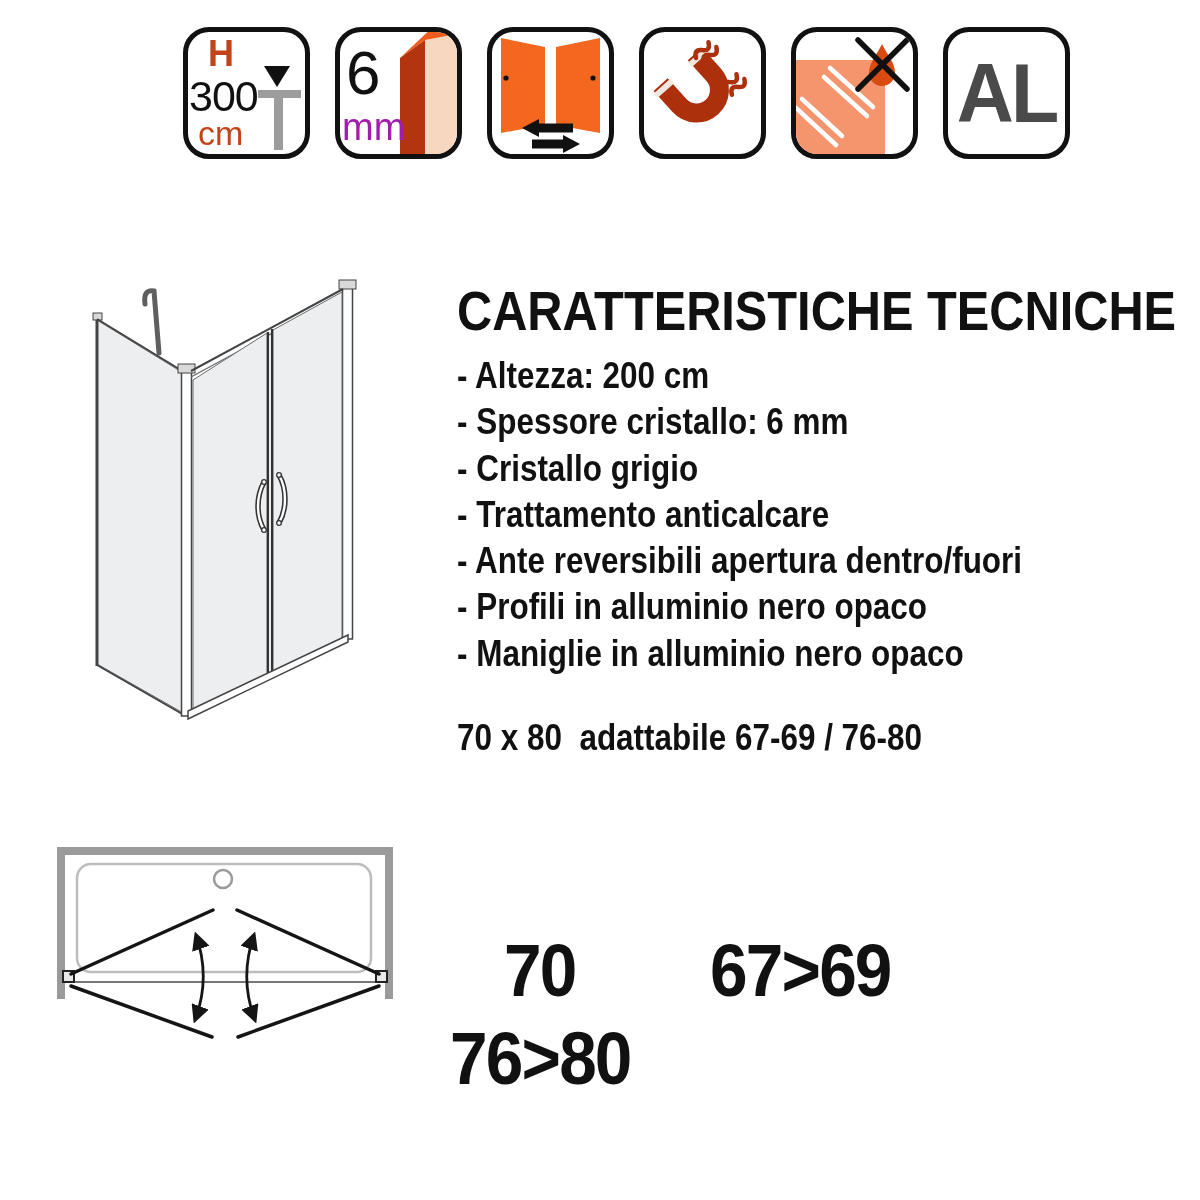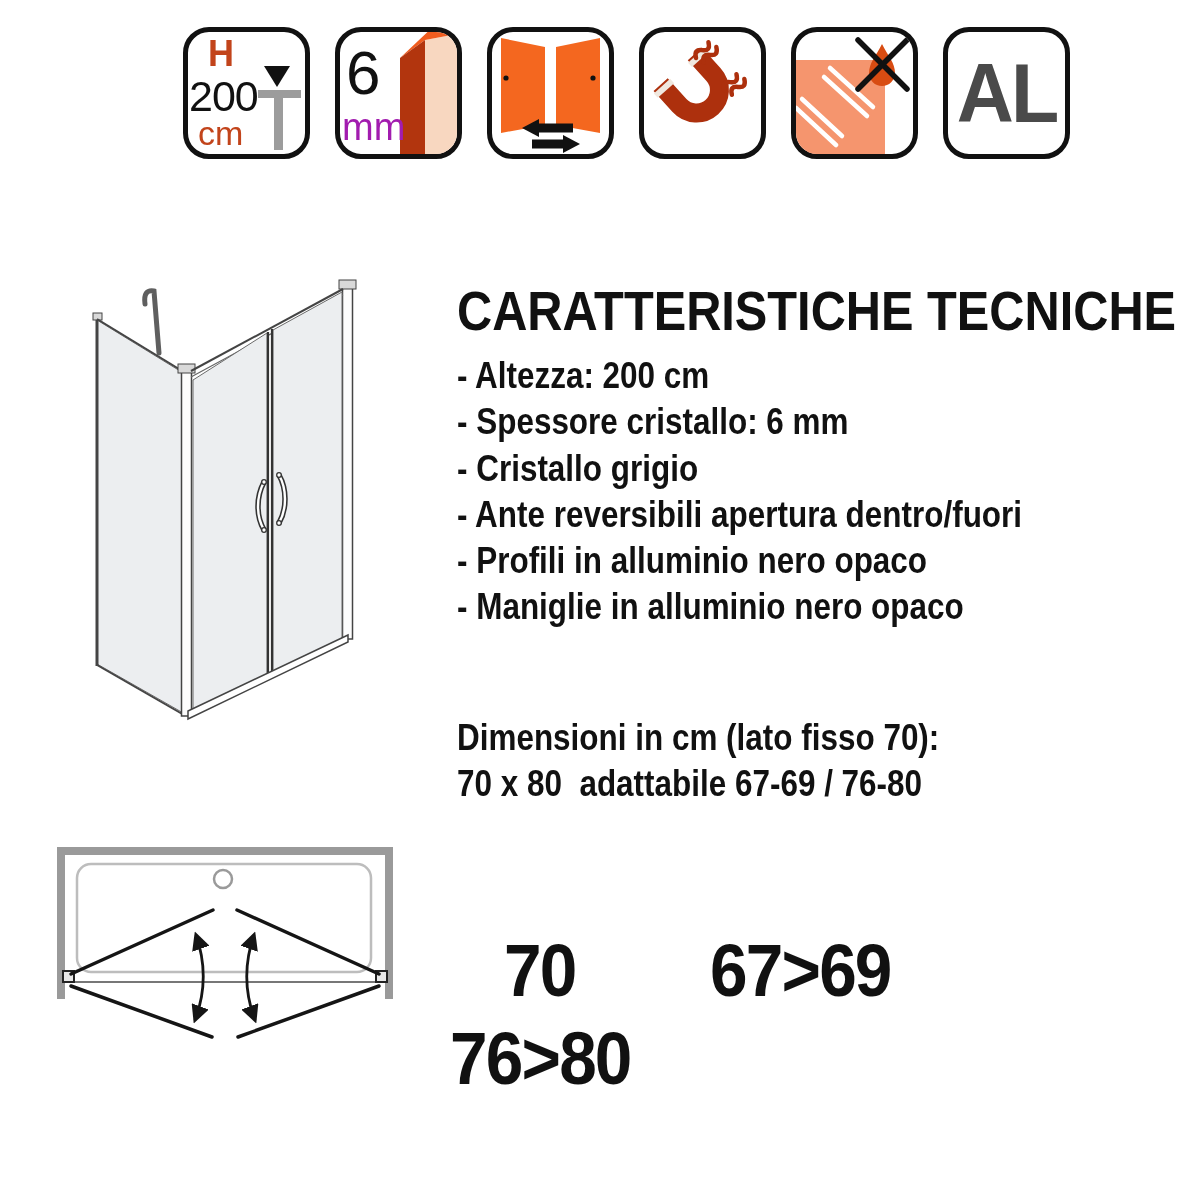--- a/index.html
+++ b/index.html
@@ -45,21 +45,21 @@
 </style>
 </head>
 <body>
 
 <div id="canvas">
 
   <div class="icons-row">
 
     <div class="icon">
       <span class="ic-h">H</span>
-      <span class="ic-200">200</span>
+      <span class="ic-200">300</span>
       <span class="ic-cm">cm</span>
       <span class="ic-tri"></span>
       <span class="ic-bar"></span>
       <span class="ic-stem"></span>
     </div>
 
     <div class="icon">
       <svg width="117" height="122" viewBox="0 0 117 122">
         <polygon points="85,8 117,2 117,122 85,122" fill="#f8d7c0"></polygon>
         <polygon points="60,26 96,-8 117,-8 117,2 85,8" fill="#f05c1e"></polygon>
@@ -163,27 +163,27 @@
       <circle cx="194" cy="253" r="2.3" fill="#fff" stroke="#333" stroke-width="1.3"></circle>
     </g>
   </svg>
 
   <div class="title"><span class="condt">CARATTERISTICHE TECNICHE</span></div>
 
   <div class="speclist">
     <div class="item"><span class="cond">- Altezza: 200 cm</span></div>
     <div class="item"><span class="cond">- Spessore cristallo: 6 mm</span></div>
     <div class="item"><span class="cond">- Cristallo grigio</span></div>
+    <div class="item"><span class="cond">- Trattamento anticalcare</span></div>
     <div class="item"><span class="cond">- Ante reversibili apertura dentro/fuori</span></div>
     <div class="item"><span class="cond">- Profili in alluminio nero opaco</span></div>
     <div class="item"><span class="cond">- Maniglie in alluminio nero opaco</span></div>
   </div>
 
   <div class="dims">
-    <div class="item"><span class="cond">Dimensioni in cm (lato fisso 70):</span></div>
     <div class="item"><span class="cond">70 x 80  adattabile 67-69 / 76-80</span></div>
   </div>
 
   <svg class="topview" width="340" height="230" viewBox="0 0 340 230">
     <defs>
       <marker id="ah" viewBox="0 0 10 10" refX="8" refY="5" markerWidth="6.5" markerHeight="6.5" orient="auto-start-reverse">
         <path d="M0,0 L10,5 L0,10 z" fill="#151515"></path>
       </marker>
     </defs>
 

